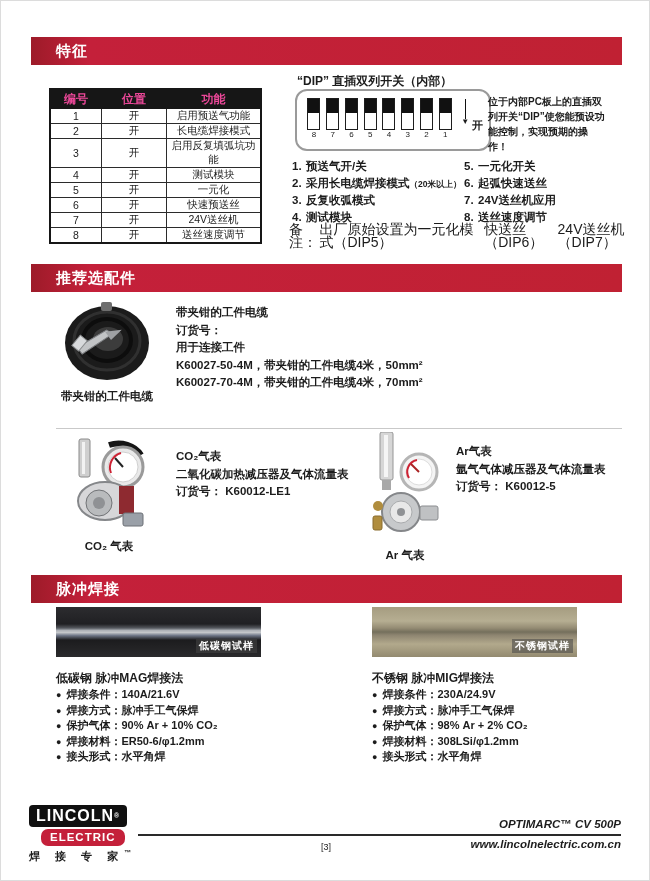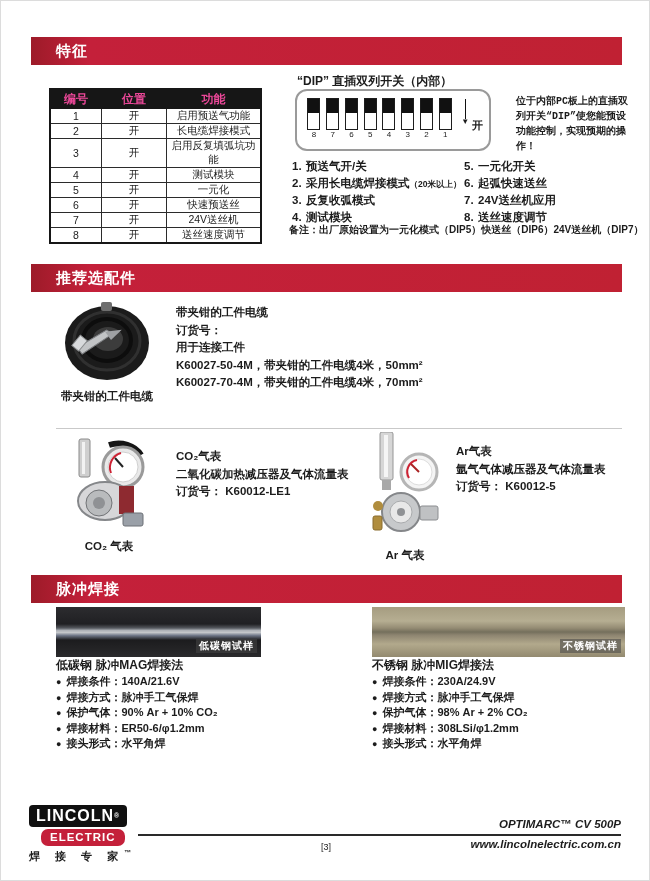--- a/index.html
+++ b/index.html
@@ -28,49 +28,49 @@
     border:2px solid #9a9a9a;border-radius:12px;box-sizing:border-box;
     display:flex;align-items:flex-start;padding:7px 6px 2px 10px;}
   .sw-col{display:flex;flex-direction:column;align-items:center;width:14px;margin-right:5px;}
   .sw{width:13px;height:32px;border:1.5px solid #1d1d1d;box-sizing:border-box;background:#fff;}
   .sw-top{width:100%;height:46%;background:#111;}
   .sw-num{font-size:8px;margin-top:1px;line-height:8px;}
   .dip-arrow{display:flex;flex-direction:column;align-items:center;margin:1px 3px 0 4px;}
   .arrow-line{width:1px;height:20px;background:#111;}
   .arrow-head{font-size:8px;line-height:8px;margin-top:-1px;}
   .dip-on{font-size:11px;font-weight:bold;align-self:flex-end;margin-bottom:14px;}
-  .dip-desc{position:absolute;top:93px;left:515px;width:118px;font-size:10px;
-    font-weight:bold;line-height:1.5;font-family:Liberation Mono, monospace;}
+  .dip-desc{position:absolute;top:93px;left:487px;width:118px;font-size:10px;
+    font-weight:bold;line-height:1.5;}
   .dip-list{position:absolute;top:157px;left:291px;display:flex;}
   .dip-col{display:flex;flex-direction:column;}
   .dip-col.c1{width:172px;}
   .dip-col.c2{width:140px;}
   .dip-item{font-size:11.5px;font-weight:bold;line-height:16px;white-space:nowrap;}
   .dip-item .n{display:inline-block;width:14px;}
   .dip-item .s{font-size:8.5px;}
-  .dip-note{position:absolute;top:222px;left:288px;display:flex;font-size:10px;
-    font-weight:bold;line-height:13px;}
+  .dip-note{position:absolute;top:222px;left:288px;display:flex;font-size:14px;
+    font-weight:normal;line-height:13px;}
   .dip-note .lines{display:flex;flex-direction:row;}
   
   .img-abs{position:absolute;}
   .caption{position:absolute;font-size:11.5px;font-weight:bold;text-align:center;}
   .acc-text{position:absolute;font-size:11.5px;font-weight:bold;line-height:17.5px;}
   .divider{position:absolute;top:427px;left:55px;width:566px;height:1px;background:#c9c9c9;}
   
   .pulse-col{position:absolute;width:260px;}
   .weld{position:relative;width:205px;height:50px;}
   .weld-a{background:linear-gradient(180deg,#2c2c2f 0%,#202023 34%,#55585e 42%,
     #aeb2b8 47%,#c3c6ca 51%,#6f7788 57%,#1c1c1e 66%,#2a2a2c 100%);}
   .weld-b{background:linear-gradient(180deg,#a59c80 0%,#b6ae92 28%,#958c74 42%,
-    #6e english6a58 0,#746f5c 50%,#8d8470 56%,#b2a98c 74%,#938a70 100%);padding-left:48px;}
+    #6e english6a58 0,#746f5c 50%,#8d8470 56%,#b2a98c 74%,#938a70 100%);}
   .weld-b{background:linear-gradient(180deg,#a59c80 0%,#b6ae92 28%,#958c74 42%,
     #746f5c 50%,#8d8470 56%,#b2a98c 74%,#938a70 100%);}
   .weld-label{position:absolute;right:4px;bottom:4px;color:#fff;font-size:10px;
     font-weight:bold;background:rgba(70,70,70,0.55);padding:0 3px;letter-spacing:1px;text-align:right;}
-  .pulse-h{font-size:12px;font-weight:bold;}
+  .pulse-h{font-size:12px;font-weight:bold;margin-top:13px;}
   .brow{display:flex;align-items:baseline;font-size:11px;font-weight:bold;
     line-height:14.5px;white-space:nowrap;}
   .bullet{font-size:9px;margin-right:5px;}
   
   .footer{position:absolute;top:804px;left:0;width:650px;height:70px;}
   .logo{position:absolute;left:28px;top:0;}
   .logo-black{display:inline-block;background:#101010;color:#fff;font-weight:bold;
     font-size:16px;line-height:20px;padding:1px 7px;border-radius:4px;letter-spacing:1px;}
   .logo-black .reg{font-size:7px;vertical-align:top;}
   .logo-red{display:inline-block;background:#c4203a;color:#fff;font-weight:bold;

